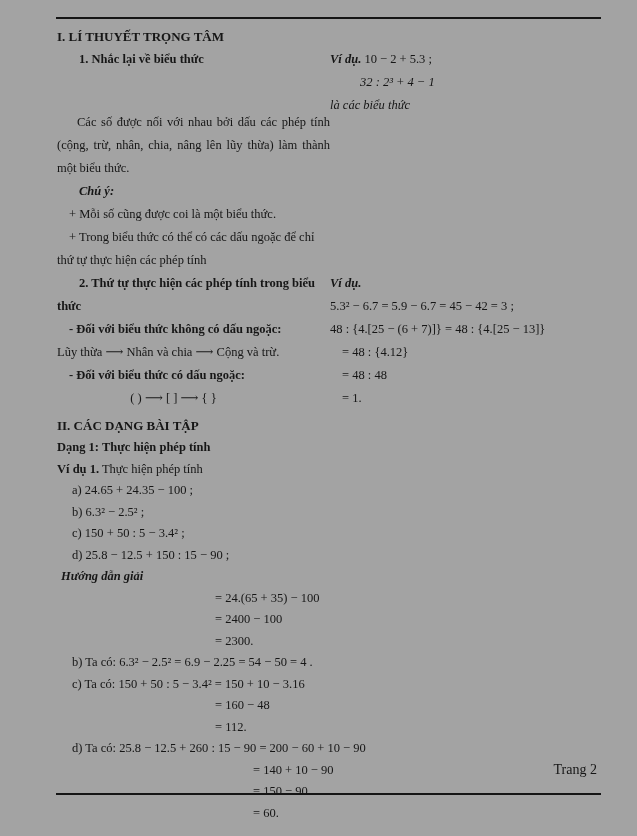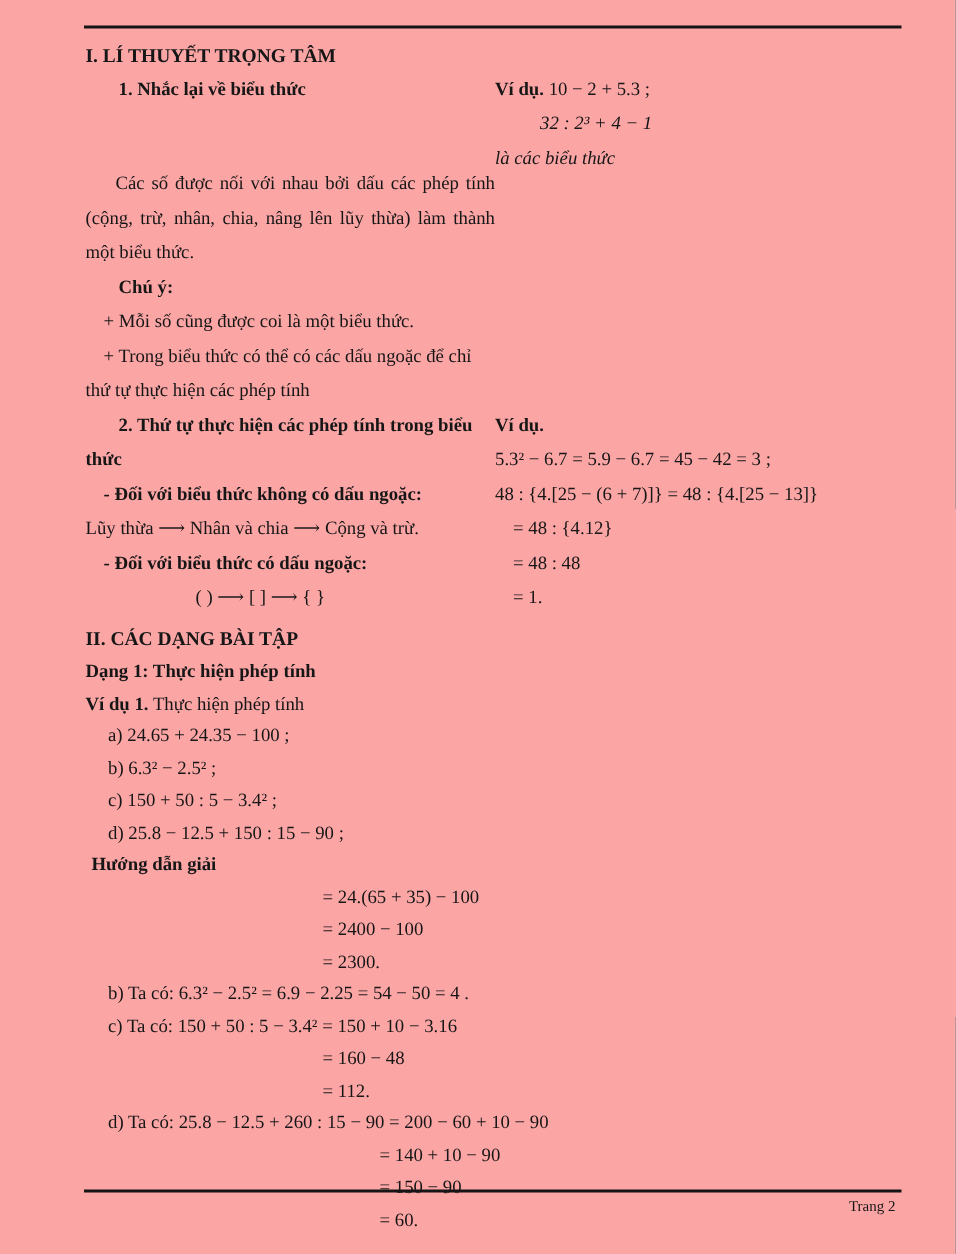--- a/index.html
+++ b/index.html
@@ -1,36 +1,36 @@
 <!DOCTYPE html>
 <html><head>
 <meta charset="utf-8">
 <style>
   html,body { margin:0; padding:0; background:#888; }
   .page {
     position:relative;
     width:637px; height:836px;
     margin:0 auto;
-    background:#fca5a5;
+    background:#a3a3a3;
     font-family:"Liberation Serif", "DejaVu Serif", serif;
     color:#161616;
     font-size:12.5px;
     overflow:hidden;
   }
   .toprule { position:absolute; left:56px; right:36px; top:17px; height:2px; background:#151515; }
   .botrule { position:absolute; left:56px; right:36px; top:793px; height:1.5px; background:#151515; }
-  .footer-label { position:absolute; right:40px; top:799px; font-size:10px; }
+  .footer-label { position:absolute; right:40px; top:762px; font-size:14px; }
 
   .content { position:absolute; left:57px; right:36px; top:25px; }
 
   .t-line { line-height:23px; }
   .x-line { line-height:21.5px; }
 
   .b  { font-weight:bold; }
-  .bi { font-weight:bold; }
+  .bi { font-weight:bold; font-style:italic; }
   .i  { font-style:italic; }
 
   .heading { font-weight:bold; font-size:13px; line-height:23px; }
 
   .cols { display:flex;justify-content:flex-end; }
   .cl { width:273px; }
   .cr { flex:1; }
 
   .just { text-align:justify; text-indent:20px;margin-top:40px; }
 

